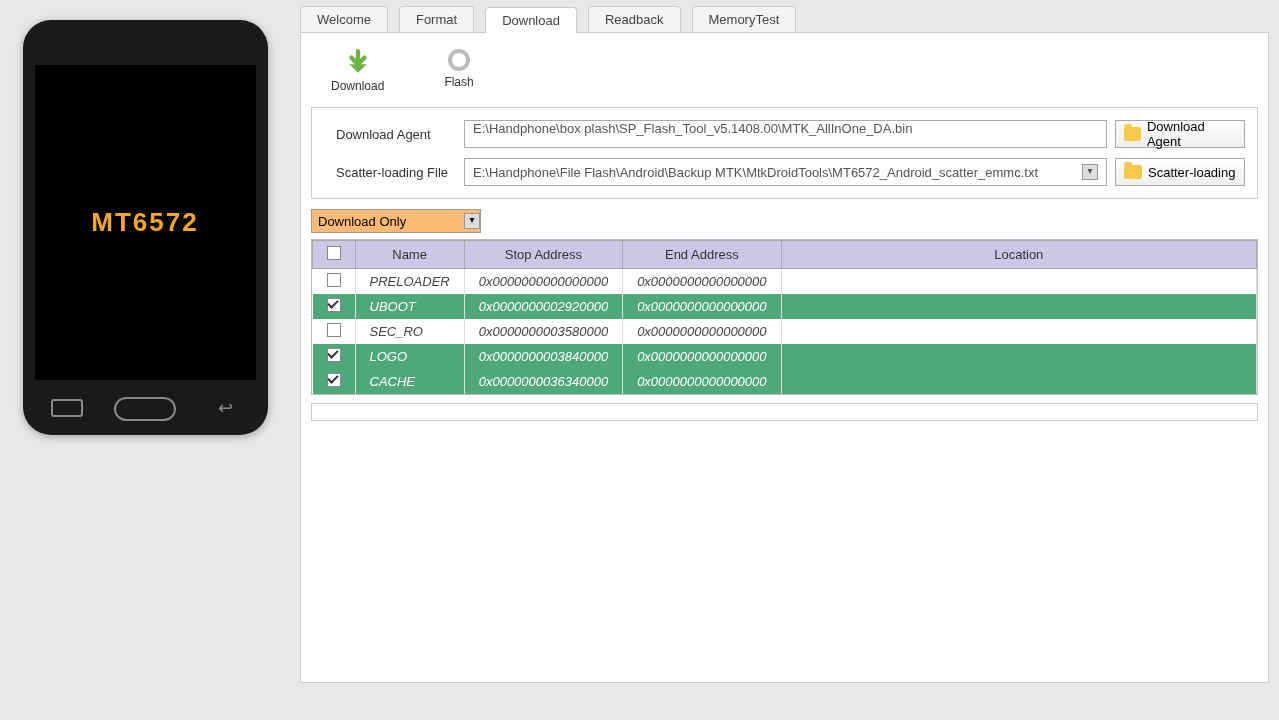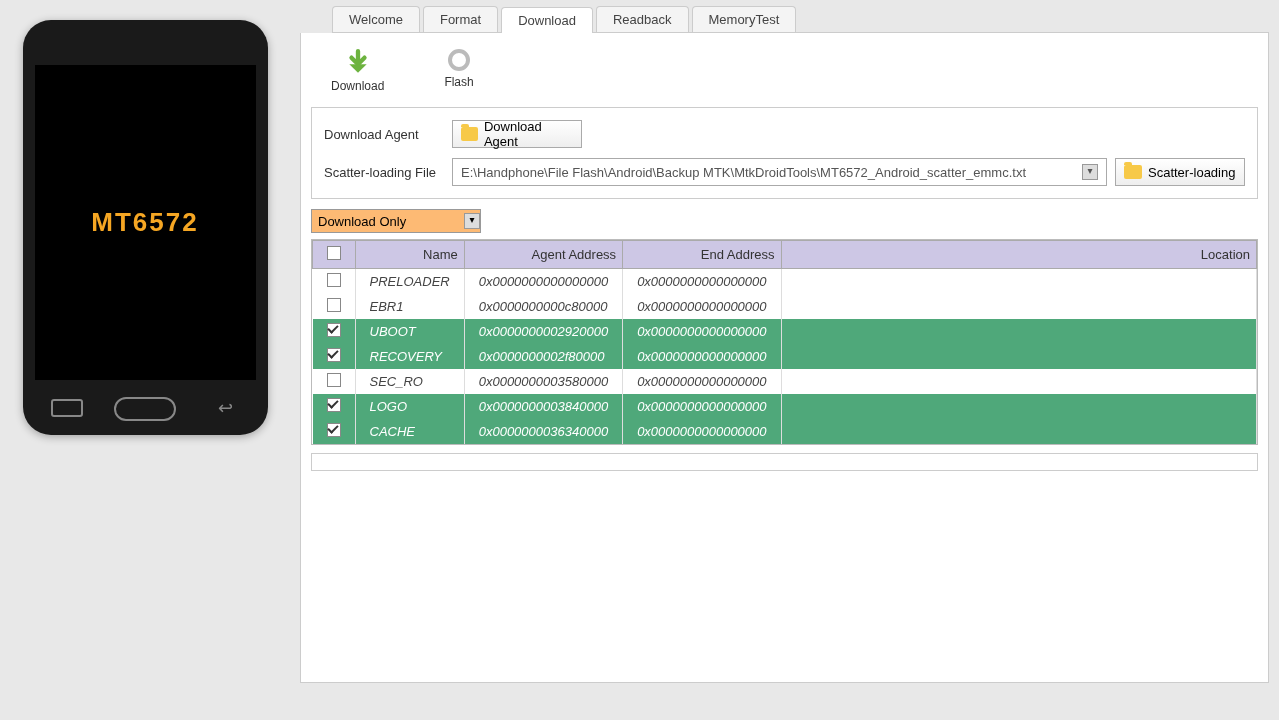--- a/index.html
+++ b/index.html
@@ -5,44 +5,44 @@
 * { box-sizing: border-box; margin: 0; padding: 0; font-family: Tahoma, Arial, sans-serif; font-size: 13px; }
 body { background: #e8e8e8; display: flex; padding: 0; height: 720px; overflow: hidden; }
 .left-panel { width: 290px; padding: 20px; display: flex; justify-content: center; align-items: flex-start; }
 .phone { width: 245px; height: 415px; background: #1a1a1a; border-radius: 28px; position: relative; box-shadow: 0 2px 8px rgba(0,0,0,0.3); }
 .phone-screen { position: absolute; top: 45px; left: 12px; right: 12px; bottom: 55px; background: #000; display: flex; align-items: center; justify-content: center; }
 .phone-label { color: #f5a623; font-size: 26px; font-weight: bold; letter-spacing: 2px; }
 .phone-btn-left { position: absolute; bottom: 18px; left: 28px; width: 32px; height: 18px; border: 2px solid #888; border-radius: 3px; }
 .phone-btn-center { position: absolute; bottom: 14px; left: 50%; transform: translateX(-50%); width: 62px; height: 24px; border: 2px solid #888; border-radius: 12px; }
 .phone-btn-right { position: absolute; bottom: 18px; right: 28px; width: 28px; height: 18px; color: #888; font-size: 18px; line-height: 18px; text-align: center; }
 .right-panel { flex: 1; padding: 6px 10px; }
-.tabs { display: flex; gap: 0; border-bottom: 1px solid #ccc; margin-left: 32px; }
+.tabs { display: flex; gap: 8px; border-bottom: 1px solid #ccc; }
 .tab { padding: 5px 16px; background: #f4f4f4; border: 1px solid #ccc; border-bottom: none; border-radius: 4px 4px 0 0; margin-right: 3px; cursor: pointer; color: #444; }
 .tab.active { background: #fff; position: relative; top: 1px; }
 .panel { background: #fff; border: 1px solid #ccc; border-top: none; padding: 10px; height: 650px; }
 .toolbar { display: flex; gap: 60px; padding: 6px 20px 14px 20px; }
 .tool-btn { display: flex; flex-direction: column; align-items: center; gap: 4px; cursor: pointer; }
 .tool-icon-dl { width: 26px; height: 26px; }
 .tool-icon-stop { width: 22px; height: 22px; border: 4px solid #bbb; border-radius: 50%; }
 .tool-label { font-size: 12px; color: #333; }
 .file-area { border: 1px solid #ccc; padding: 12px; }
-.file-row { display: flex; align-items: center; gap: 8px; margin-bottom: 10px; }
+.file-row { display: flex; align-items: center; gap: 8px; margin-bottom: 10px; margin-left: 12px; }
 .file-row:last-child { margin-bottom: 0; }
 .file-label { width: 120px; color: #333; }
 .file-input { flex: 1; height: 28px; border: 1px solid #aaa; padding: 0 8px; background: #fff; color: #555; overflow: hidden; text-overflow: ellipsis; white-space: nowrap; }
 .file-combo { flex: 1; height: 28px; border: 1px solid #aaa; padding: 0 8px; background: #fff; display: flex; align-items: center; justify-content: space-between; color: #555; gap: 36px; }
 .dropdown-arrow { width: 16px; height: 16px; background: #ddd; border: 1px solid #999; text-align: center; line-height: 12px; font-size: 10px; }
 .file-btn { width: 130px; height: 28px; border: 1px solid #aaa; background: linear-gradient(#fff,#eee); display: flex; align-items: center; gap: 6px; padding: 0 8px; cursor: pointer; }
 .folder-icon { width: 18px; height: 14px; background: #f7c948; border-radius: 2px; position: relative; }
 .folder-icon::before { content: ""; position: absolute; top: -3px; left: 0; width: 8px; height: 3px; background: #f7c948; border-radius: 2px 2px 0 0; }
 .mode-row { margin-top: 10px; }
 .mode-select { width: 170px; height: 24px; border: 1px solid #999; background: #fdba74; padding-left: 6px; display: flex; align-items: center; justify-content: space-between; }
 .table-wrap { margin-top: 6px; border: 1px solid #bbb; }
 table { width: 100%; border-collapse: collapse; }
-th { background: #cdc7e5; color: #333; font-weight: normal; padding: 5px 6px; border: 1px solid #aaa; text-align: right; }
+th { background: #cdc7e5; color: #333; font-weight: normal; padding: 5px 6px; border: 1px solid #aaa; text-align: center; }
 th.check-col, td.check-col { width: 30px; text-align: center; }
 td { padding: 4px 14px; border-right: 1px solid #ddd; color: #444; font-style: italic; }
 tr.green td { background: #4fa87a; color: #fff; }
 tr.white td { background: #fff; }
 .name-col { width: 90px; }
 .addr-col { width: 140px; }
 .chk { width: 14px; height: 14px; border: 1px solid #888; background: #fff; display: inline-block; }
 .chk.checked { background: #fff; position: relative; }
 .chk.checked::after { content: ""; position: absolute; left: 2px; top: -1px; width: 4px; height: 8px; border: solid #333; border-width: 0 2px 2px 0; transform: rotate(45deg); }
 .highlight-cell { outline: 3px solid #d9302c; outline-offset: -2px; }
@@ -82,20 +82,21 @@
       </div>
       <div class="tool-btn">
         <div class="tool-icon-stop"></div>
         <span class="tool-label">Flash</span>
       </div>
     </div>
 
     <div class="file-area">
       <div class="file-row">
         <div class="file-label">Download Agent</div>
+        <div class="file-input">E:\Handphone\box plash\SP_Flash_Tool_v5.1408.00\MTK_AllInOne_DA.bin</div>
         <div class="file-btn">
           <span class="folder-icon"></span>
           <span>Download Agent</span>
         </div>
       </div>
       <div class="file-row">
         <div class="file-label">Scatter-loading File</div>
         <div class="file-combo">
           <span style="overflow:hidden;text-overflow:ellipsis;white-space:nowrap;">E:\Handphone\File Flash\Android\Backup MTK\MtkDroidTools\MT6572_Android_scatter_emmc.txt</span>
           <span class="dropdown-arrow">▾</span>
@@ -113,51 +114,37 @@
         <span class="dropdown-arrow">▾</span>
       </div>
     </div>
 
     <div class="table-wrap">
       <table>
         <thead>
           <tr>
             <th class="check-col"><span class="chk"></span></th>
             <th class="name-col">Name</th>
-            <th class="addr-col">Agent Address</th>
+            <th class="addr-col">Stop Address</th>
             <th class="addr-col">End Address</th>
             <th>Location</th>
           </tr>
         </thead>
         <tbody id="tbody">
             <tr class="white">
               <td class="check-col"><span class="chk"></span></td>
               <td class="name-col">PRELOADER</td>
               <td class="addr-col">0x0000000000000000</td>
               <td class="addr-col">0x0000000000000000</td>
               <td></td>
             </tr>
-            <tr class="white">
-              <td class="check-col"><span class="chk"></span></td>
-              <td class="name-col">EBR1</td>
-              <td class="addr-col">0x0000000000c80000</td>
-              <td class="addr-col">0x0000000000000000</td>
-              <td></td>
-            </tr>
             <tr class="green">
               <td class="check-col"><span class="chk checked"></span></td>
               <td class="name-col">UBOOT</td>
               <td class="addr-col">0x0000000002920000</td>
-              <td class="addr-col">0x0000000000000000</td>
-              <td></td>
-            </tr>
-            <tr class="green">
-              <td class="check-col"><span class="chk checked"></span></td>
-              <td class="name-col">RECOVERY</td>
-              <td class="addr-col">0x0000000002f80000</td>
               <td class="addr-col">0x0000000000000000</td>
               <td></td>
             </tr>
             <tr class="white">
               <td class="check-col"><span class="chk"></span></td>
               <td class="name-col">SEC_RO</td>
               <td class="addr-col">0x0000000003580000</td>
               <td class="addr-col">0x0000000000000000</td>
               <td></td>
             </tr>

